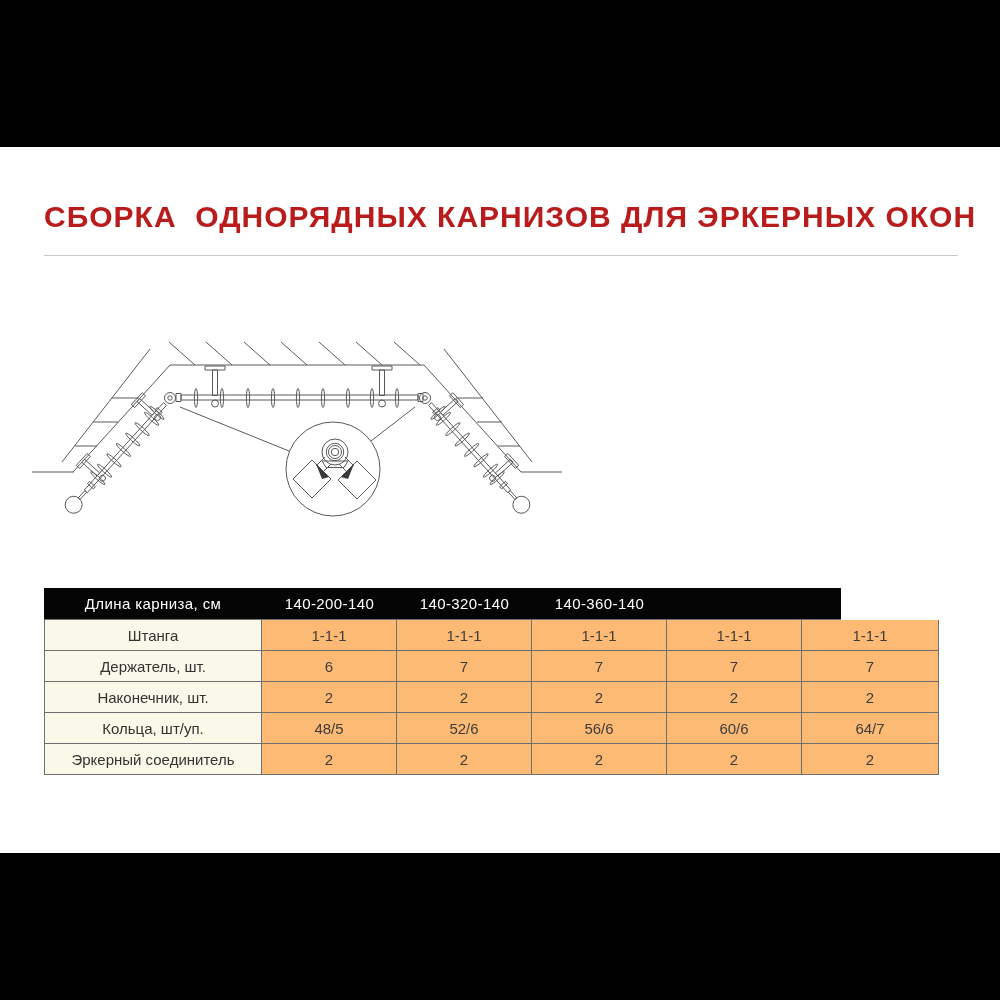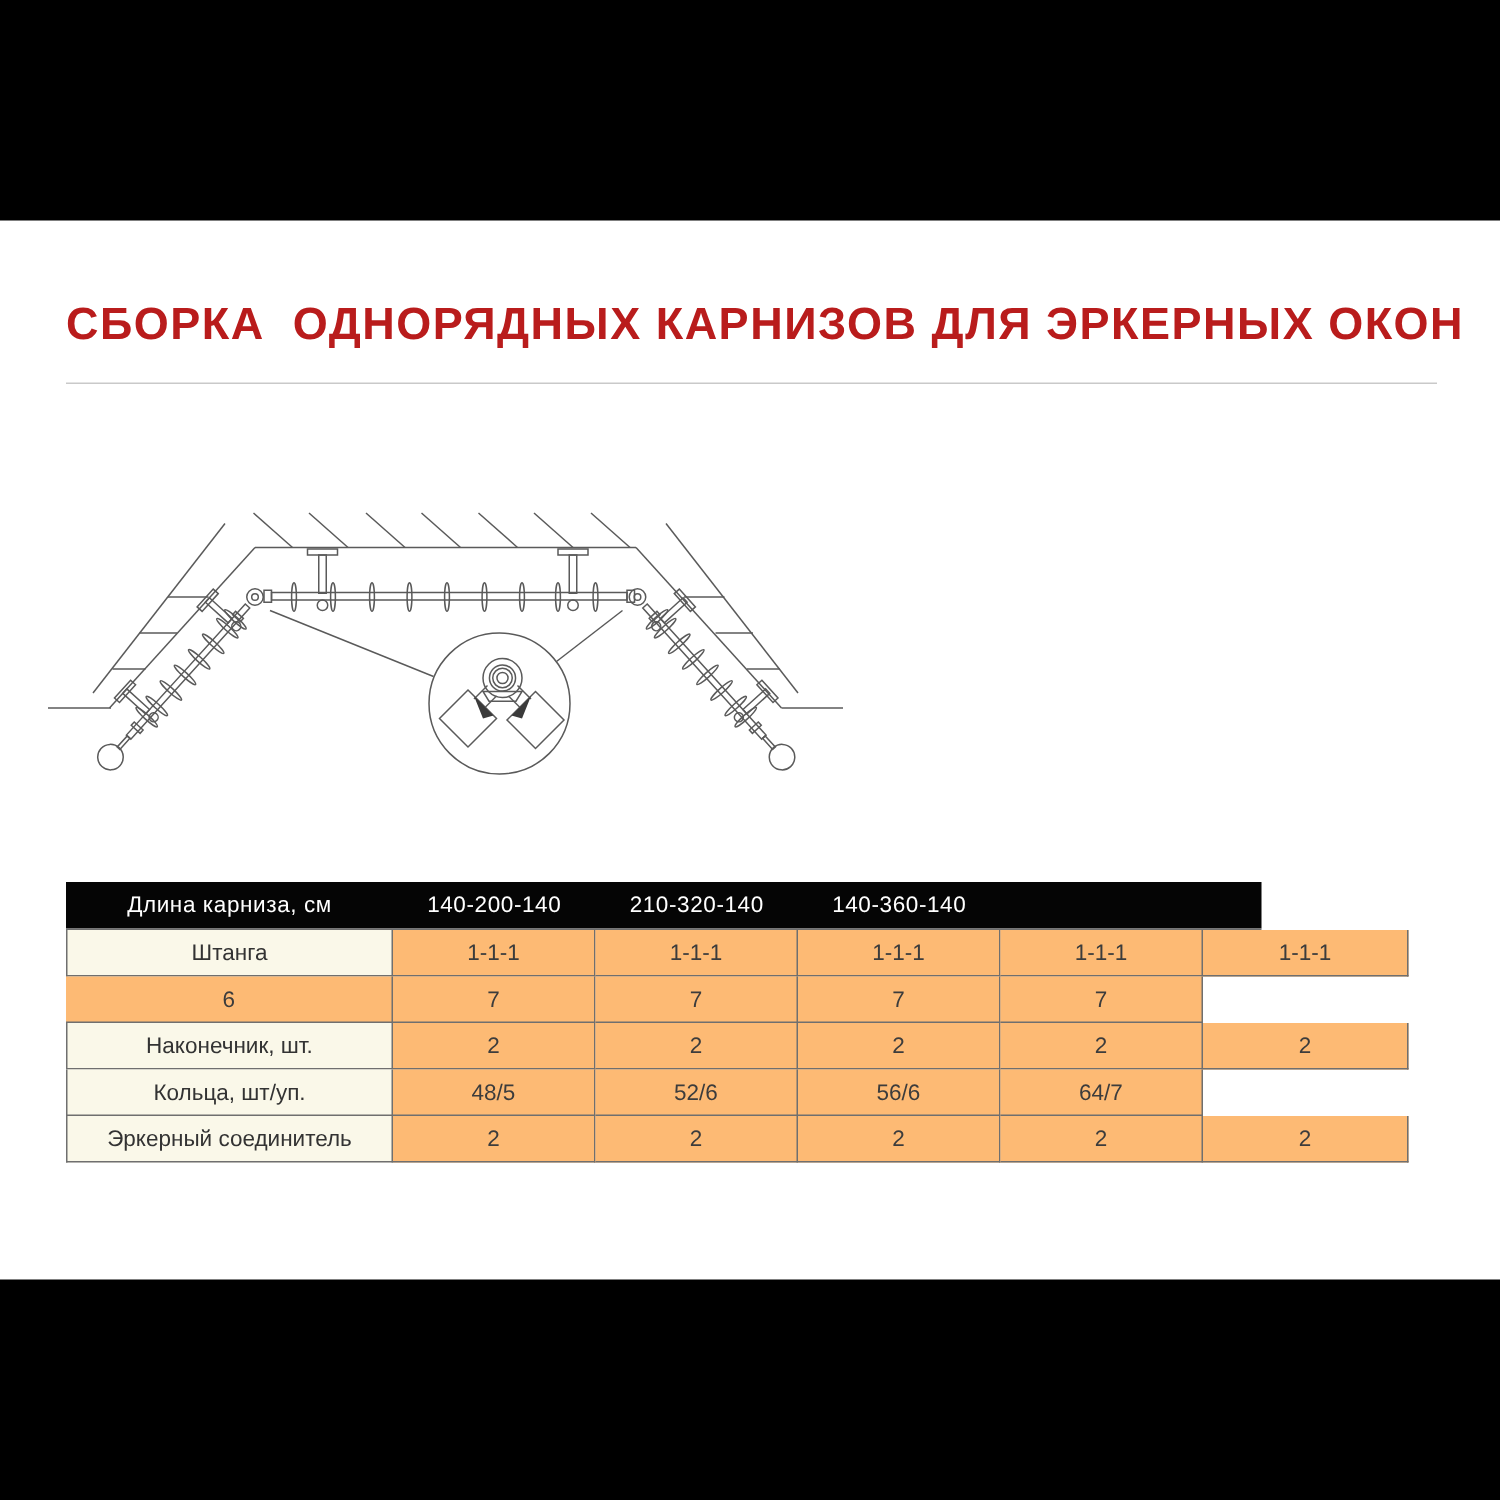--- a/index.html
+++ b/index.html
@@ -178,52 +178,54 @@
     <polygon points="357,461 376,480 357,499 338,480"></polygon>
     <polygon points="316,464 329,477 322,479" fill="#3a3a3a" stroke="none"></polygon>
     <polygon points="354,464 341,477 348,479" fill="#3a3a3a" stroke="none"></polygon>
   </g>
 </svg>
 
 <div class="spec-table">
   <div class="thead">
     <div class="th">Длина карниза, см</div>
     <div class="th">140-200-140</div>
-    <div class="th">210-320-140</div>
+    <div class="th">140-320-140</div>
     <div class="th">140-360-140</div>
   </div>
   <div class="tbody">
     <div class="tr">
       <div class="td label">Штанга</div>
       <div class="td">1-1-1</div>
       <div class="td">1-1-1</div>
       <div class="td">1-1-1</div>
       <div class="td">1-1-1</div>
       <div class="td">1-1-1</div>
     </div>
     <div class="tr">
+      <div class="td label">Держатель, шт.</div>
       <div class="td">6</div>
       <div class="td">7</div>
       <div class="td">7</div>
       <div class="td">7</div>
       <div class="td">7</div>
     </div>
     <div class="tr">
       <div class="td label">Наконечник, шт.</div>
       <div class="td">2</div>
       <div class="td">2</div>
       <div class="td">2</div>
       <div class="td">2</div>
       <div class="td">2</div>
     </div>
     <div class="tr">
       <div class="td label">Кольца, шт/уп.</div>
       <div class="td">48/5</div>
       <div class="td">52/6</div>
       <div class="td">56/6</div>
+      <div class="td">60/6</div>
       <div class="td">64/7</div>
     </div>
     <div class="tr">
       <div class="td label">Эркерный соединитель</div>
       <div class="td">2</div>
       <div class="td">2</div>
       <div class="td">2</div>
       <div class="td">2</div>
       <div class="td">2</div>
     </div>

